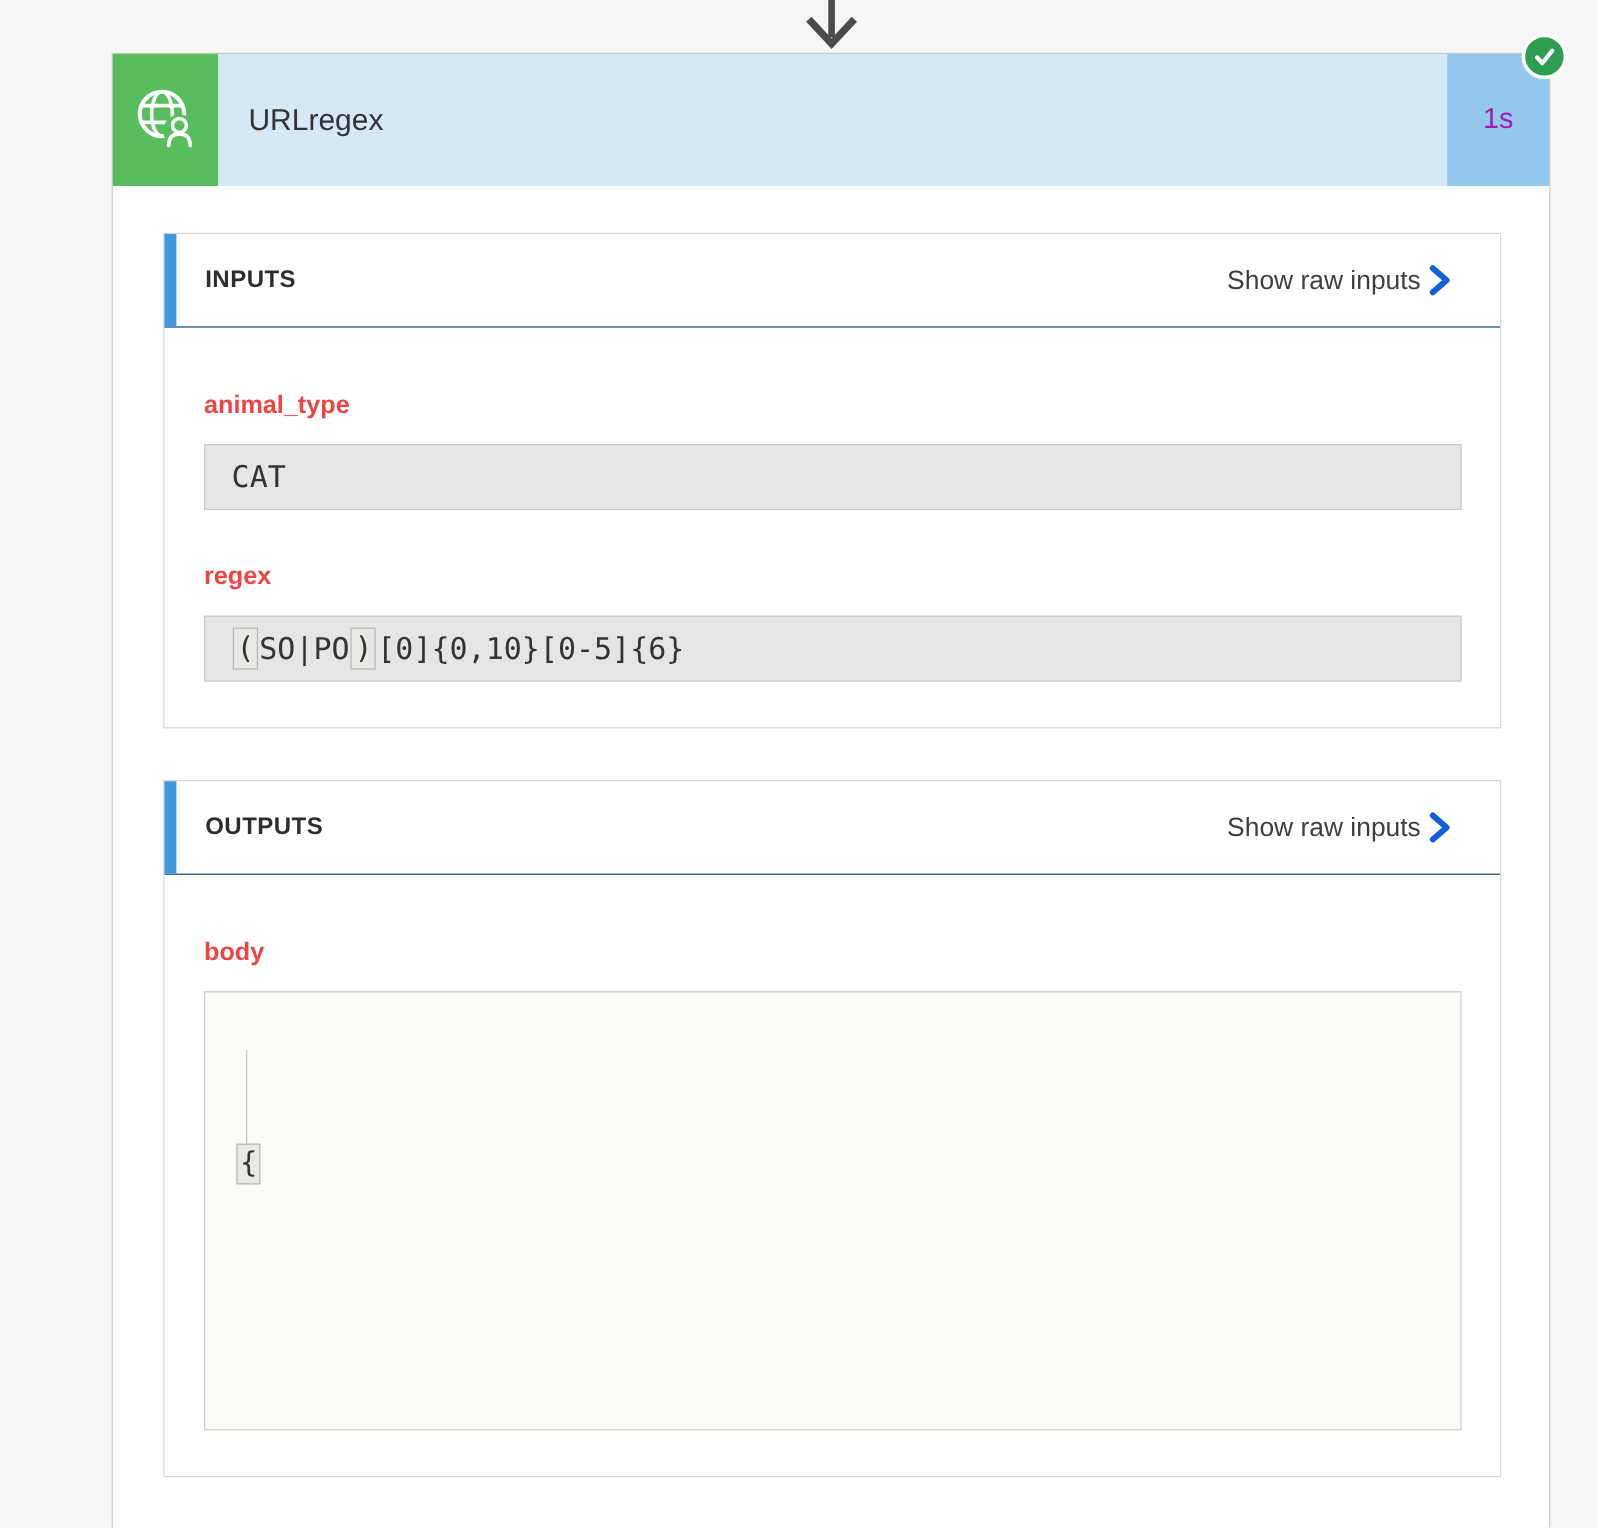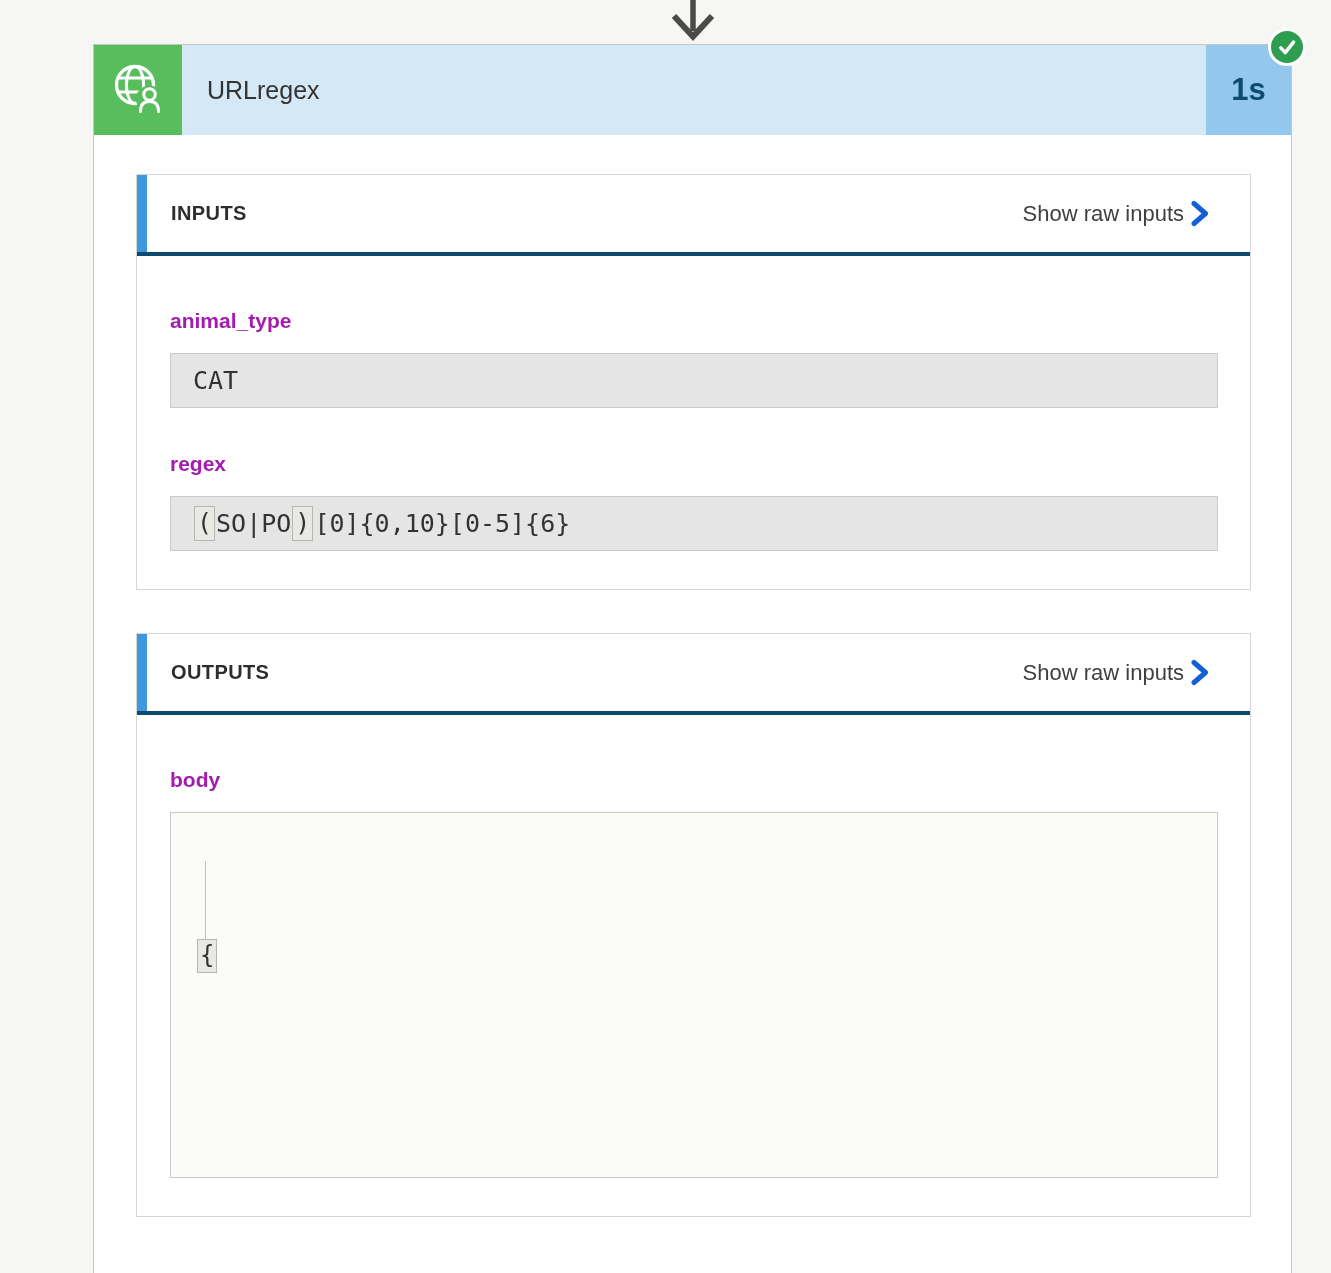--- a/index.html
+++ b/index.html
@@ -8,42 +8,42 @@
     position:relative;width:1331px;height:1273px;overflow:hidden;
     background:#f6f6f5;
   }
   .flow-arrow{position:absolute;left:667px;top:0;}
 
   
   .card{
     position:absolute;left:93px;top:44px;width:1197px;
     background:#ffffff;border:1px solid #c6c6c6;padding-bottom:60px;
   }
-  .card-header{display:flex;height:90px;cursor:pointer;}
+  .card-header{display:flex;height:110px;cursor:pointer;}
   .icon-box{width:88px;background:#58bd5c;display:flex;align-items:center;justify-content:center;flex:none;}
   .hdr-title{flex:1;background:#d5e8f6;display:flex;align-items:center;padding-left:25px;font-size:25px;color:#333;}
-  .hdr-duration{width:85px;background:#93c8ec;display:flex;align-items:center;justify-content:center;font-size:31px;color:#0c4a6e;flex:none;font-weight:bold;}
+  .hdr-duration{width:85px;background:#93c8ec;display:flex;align-items:center;justify-content:center;font-size:24px;color:#a21caf;flex:none;}
   .status-badge{
     position:absolute;top:-17px;right:-15px;width:32px;height:32px;border-radius:50%;
     background:#2d9d50;border:3px solid #ffffff;display:flex;align-items:center;justify-content:center;
   }
 
   
   .section{margin:39px 40px 0 42px;border:1px solid #d7d7d5;background:#fff;}
   .section + .section{margin-top:43px;}
-  .section-header{position:relative;height:77px;border-bottom:4px solid #0c4a6e;display:flex;align-items:center;padding:0 38px 0 34px;}
+  .section-header{position:relative;height:77px;border-bottom:1px solid #0c4a6e;display:flex;align-items:center;padding:0 38px 0 34px;}
   .accent{position:absolute;left:0;top:0;bottom:0;width:10px;background:#3f97dd;}
   .sec-title{font-size:20px;font-weight:700;color:#2d2d2d;letter-spacing:.4px;}
   .raw-link{margin-left:auto;display:flex;align-items:center;gap:3px;cursor:pointer;text-decoration:none;}
   .raw-link .lbl{font-size:22px;color:#3f3f3f;}
   .section-body{padding:52px 32px 38px 33px;}
 
   .field{margin-bottom:43px;}
   .field:last-child{margin-bottom:0;}
-  .field-label{font-size:21px;font-weight:600;color:#a21caf;margin-bottom:19px;line-height:26px;}
+  .field-label{font-size:21px;font-weight:600;color:#ef4444;margin-bottom:19px;line-height:26px;}
   .value-box{
     border:1px solid #cacac8;background:#e5e5e5;height:53px;
     display:flex;align-items:center;padding-left:22px;
     font-family:"DejaVu Sans Mono",monospace;font-size:25px;color:#333;white-space:pre;
   }
   .value-box .num{color:#2a7d5f;}
   .bracket-hl{
     display:inline-block;background:#e8e9e4;border:1px solid #b4b8b0;
     padding:3px 2px 5px;margin:0 1px;line-height:1;
   }

